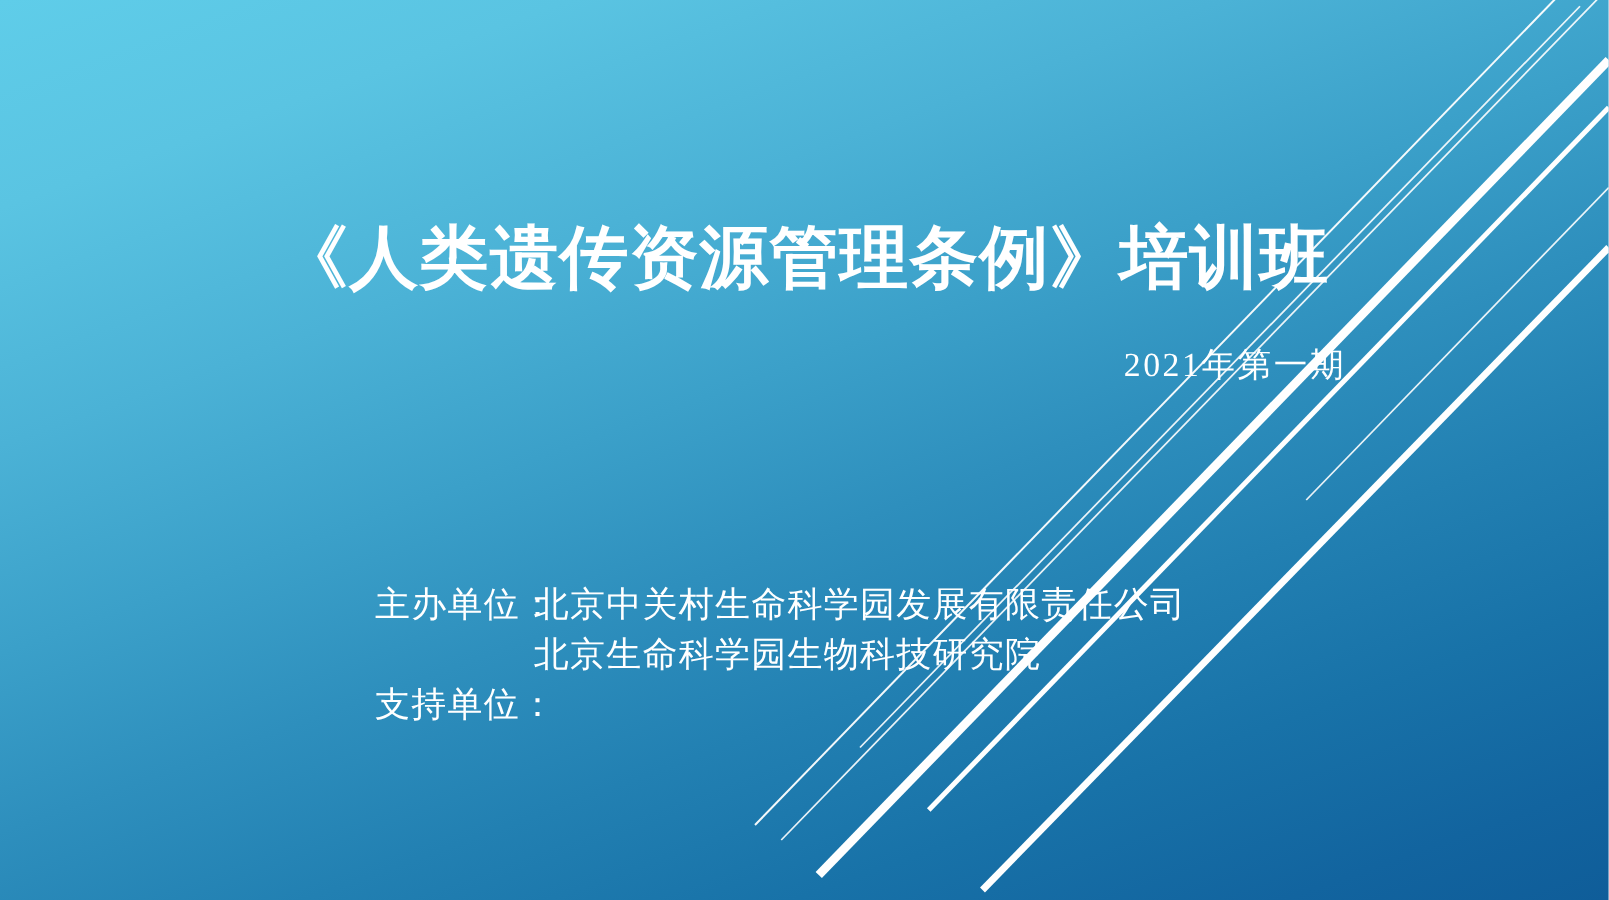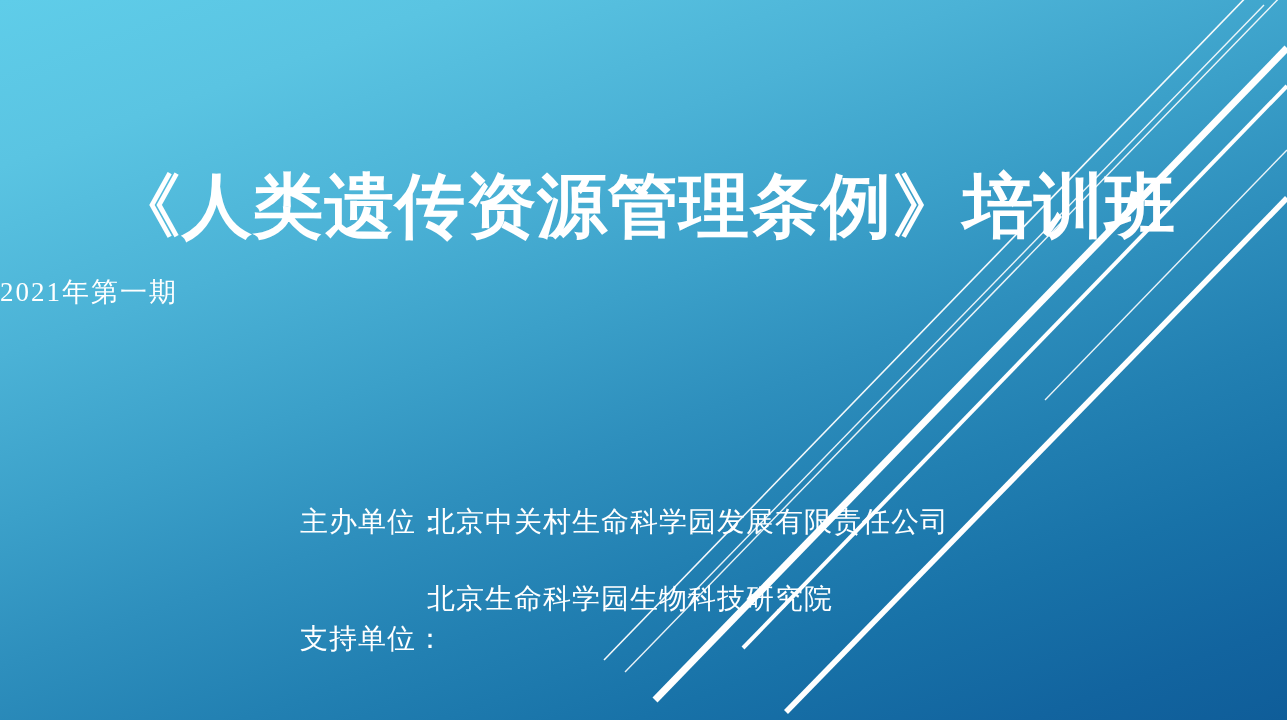--- a/index.html
+++ b/index.html
@@ -43,32 +43,32 @@
   
   .title {
     position: absolute;
     left: 0;
     top: 158px;
     width: 1287px;
     text-align: center;
     color: #ffffff;
     font-family: "DejaVu Sans", "Liberation Sans", sans-serif;
     font-weight: bold;
-    font-size: 70px;
+    font-size: 55px;
     line-height: 96px;
     letter-spacing: 1px;
     white-space: nowrap;
   }
 
   .subtitle {
     position: absolute;
     left: 0;
     top: 275px;
     width: 1077px;
-    text-align: left;
+    text-align: right;
     color: #ffffff;
     font-family: "Liberation Serif", "DejaVu Serif", serif;
     font-size: 27px;
     line-height: 34px;
     letter-spacing: 2px;
   }
 
   
   .orgs {
     position: absolute;
@@ -88,21 +88,20 @@
   .org-label {
     display: inline-block;
     width: 127px;
     flex: 0 0 127px;
   }
   .org-label.empty {
     visibility: hidden;
   }
   .org-value {
     display: inline-block;
-    margin-top: 37px;
   }
 </style>
 </head>
 <body>
 
 <div id="slide">
 
   <svg id="stripes" viewBox="0 0 1287 720" preserveAspectRatio="none">
 
     <line x1="1287" y1="-45" x2="604" y2="660" stroke="#ffffff" stroke-width="1.6" opacity="0.95"></line>

